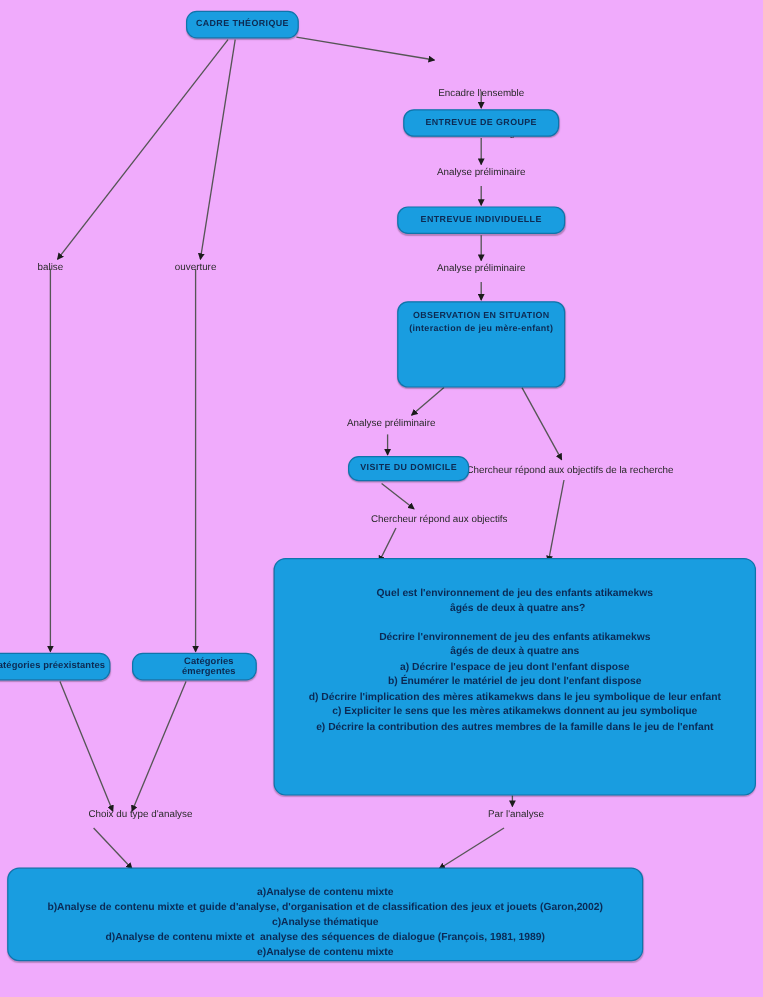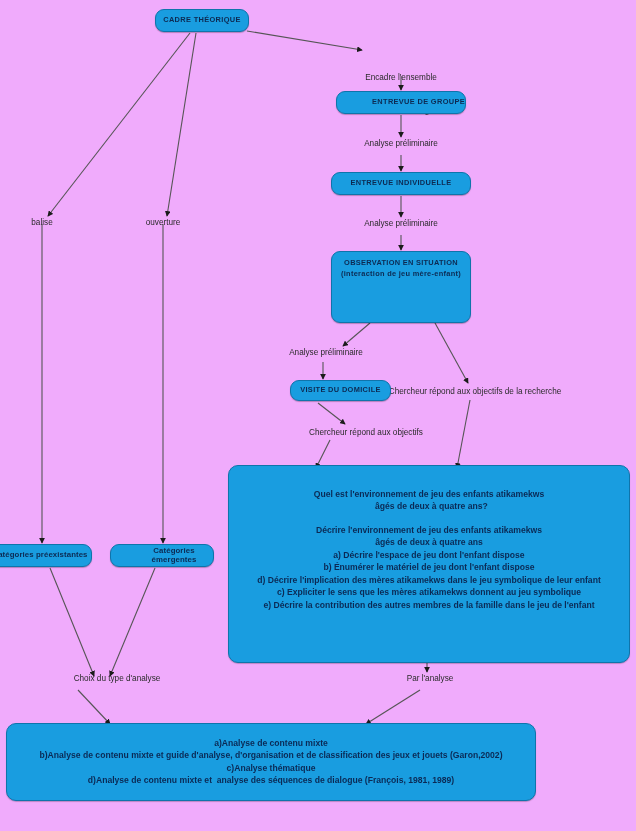--- a/index.html
+++ b/index.html
@@ -153,21 +153,21 @@
       <path d="M 427 663 L 427 672" marker-end=""></path>
 
       <path d="M 420 690 L 366 724"></path>
     </g>
   </svg>
 
   <div class="node pill" id="n-cadre" style="left:155px; top:9px; width:94px; height:23px;">
     <span>CADRE THÉORIQUE</span>
   </div>
 
-  <div class="node pill" id="n-entgr" style="left:336px; top:91px; width:130px; height:23px;justify-content:flex-end;">
+  <div class="node pill" id="n-entgr" style="left:336px; top:91px; width:130px; height:23px;">
     <span>ENTREVUE DE GROUPE</span>
   </div>
 
   <div class="node pill" id="n-entind" style="left:331px; top:172px; width:140px; height:23px;">
     <span>ENTREVUE INDIVIDUELLE</span>
   </div>
 
   <div class="node block" id="n-obs" style="left:331px; top:251px; width:140px; height:72px;">
     <div class="blk-title">OBSERVATION EN SITUATION</div>
     <div class="blk-title" style="text-transform:none;">(interaction de jeu mère-enfant)</div>
@@ -219,15 +219,16 @@
     <div class="q-line">d) Décrire l'implication des mères atikamekws dans le jeu symbolique de leur enfant</div>
     <div class="q-line">c) Expliciter le sens que les mères atikamekws donnent au jeu symbolique</div>
     <div class="q-line">e) Décrire la contribution des autres membres de la famille dans le jeu de l'enfant</div>
   </div>
 
   <div class="panel" id="analysis-panel" style="left:6px; top:723px; width:530px; height:78px;">
     <div class="a-line">a)Analyse de contenu mixte</div>
     <div class="a-line">b)Analyse de contenu mixte et guide d'analyse, d'organisation et de classification des jeux et jouets (Garon,2002)</div>
     <div class="a-line">c)Analyse thématique</div>
     <div class="a-line">d)Analyse de contenu mixte et  analyse des séquences de dialogue (François, 1981, 1989)</div>
+    <div class="a-line">e)Analyse de contenu mixte</div>
   </div>
 
 </div>
 
 </body></html>

